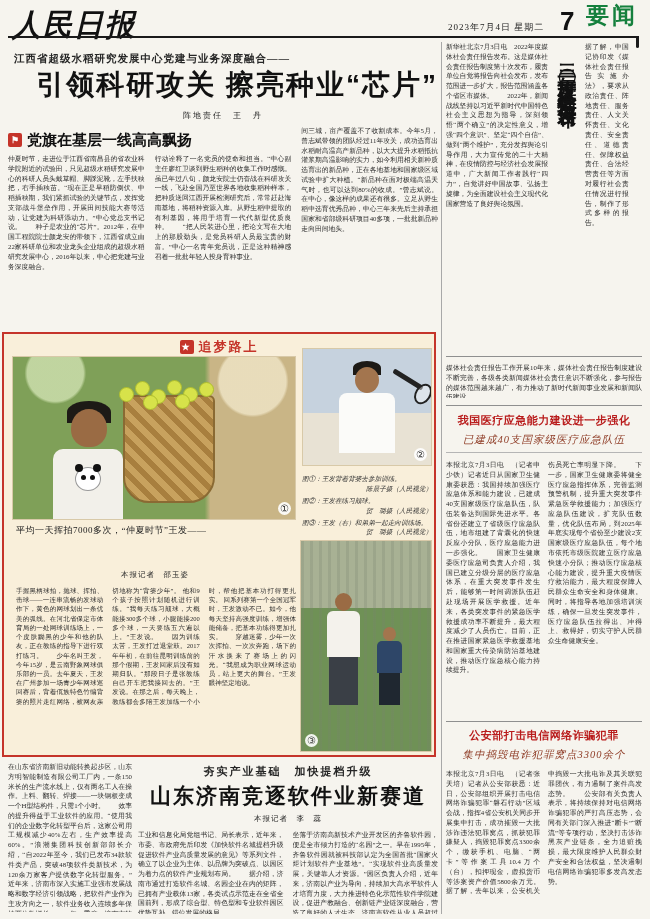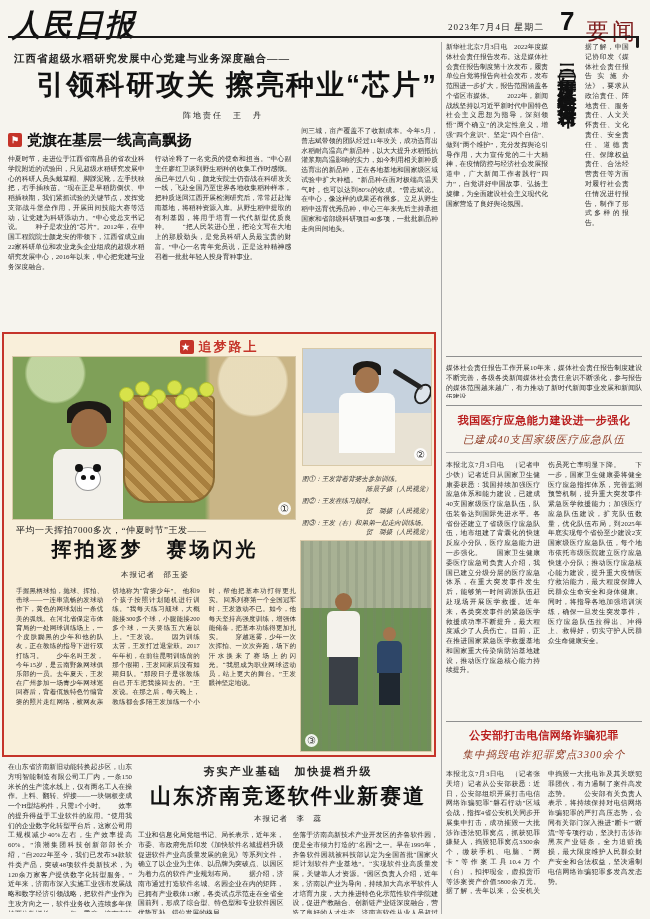--- a/index.html
+++ b/index.html
@@ -4,21 +4,21 @@
 <style>
   * { margin:0; padding:0; box-sizing:border-box; }
   html,body { background:#e8e6e0; }
   body { font-family:"Liberation Serif","DejaVu Serif",serif; }
   .page { position:relative; width:650px; height:919px; background:#f6f4ee; color:#262626; overflow:hidden; margin:0 auto;padding-left:13px; }
 
   
   .masthead { position:absolute; left:12px; top:6px; font-size:29px; font-weight:900; font-style:italic; letter-spacing:2px; color:#111; transform:scaleY(1.05); }
   .hdr-date { position:absolute; left:448px; top:21px; font-size:9px; color:#222; letter-spacing:1px; }
   .hdr-pageno { position:absolute; left:560px; top:6px; font-size:26px; font-weight:900; font-family:"Liberation Sans",sans-serif; color:#111; }
-  .hdr-section { position:absolute; left:586px; top:16px; font-size:23px; font-weight:400; letter-spacing:3px; color:#7f1d1d; }
+  .hdr-section { position:absolute; left:586px; top:0; font-size:23px; font-weight:700; letter-spacing:3px; color:#15803d; }
   .hdr-rule { position:absolute; left:8px; top:36px; width:630px; height:2px; background:#1a1a1a; }
   .hdr-hook { position:absolute; left:636px; top:36px; width:3px; height:12px; background:#1a1a1a; border-radius:0 0 3px 3px; }
 
   
   .small { font-size:6.8px; line-height:1.44; text-align:justify; color:#2b2b2b; overflow:hidden; }
   .rule-v { position:absolute; background:#a8a8a8; width:1px; }
 
   
   .top-kicker { position:absolute; left:14px; top:52px; font-size:10.5px; font-weight:bold; letter-spacing:1px; }
   .top-headline { position:absolute; left:8px; top:66px; width:430px; text-align:right; font-size:28px; font-weight:900; font-family:"Liberation Sans",sans-serif; letter-spacing:2px; color:#111; }
@@ -207,21 +207,20 @@
         <span>图②：王发在练习颠球。</span>
         <span class="credit">贺　璐摄（人民视觉）</span>
       </div>
       <div class="cap">
         <span>图③：王发（右）和弟弟一起走向训练场。</span>
         <span class="credit">贺　璐摄（人民视觉）</span>
       </div>
     </div>
 
     <div class="fb-kicker">平均一天挥拍7000多次，“仲夏时节”王发——</div>
-    <div class="fb-headline">挥拍逐梦　赛场闪光</div>
     <div class="fb-byline">本报记者　邵玉姿</div>
 
     <div class="fb-body">
       <span>手握黑柄球拍，抛球、挥拍、击球——一连串流畅的发球动作下，黄色的网球划出一条优美的弧线。在河北省保定市体育局的一处网球训练场上，一个皮肤黝黑的少年和他的队友，正在教练的指导下进行双打练习。　　少年名叫王发，今年15岁，是云南野象网球俱乐部的一员。去年夏天，王发在广州参加一场青少年网球巡回赛后，背着佤族特色竹编背篓的照片走红网络，被网友亲切地称为“背篓少年”。</span>
       <span>他和9个孩子按照计划随机进行训练。“我每天练习颠球，大概能接300多个球，小腿能接200多个球，一天要练五六遍以上。”王发说。　　因为训练太苦，王发打过退堂鼓。2017年年初，在前往昆明训练前的那个假期，王发回家后没有如期归队。“那段日子是张教练自己开车把我接回去的。”王发说。在那之后，每天晚上，教练都会多陪王发加练一个小时，帮他把基本功打得更扎实。</span>
       <span>回系列赛第一个全国冠军时，王发激动不已。如今，他每天坚持高强度训练，增强体能储备，把基本功练得更加扎实。　　穿越迷雾，少年一次次挥拍、一次次奔跑，场下的汗水换来了赛场上的闪光。“我想成为职业网球运动员，站上更大的舞台。”王发眼神坚定地说。</span>
     </div>
 
     <div class="photo photo3">
       <div class="p3-man-head"></div>

